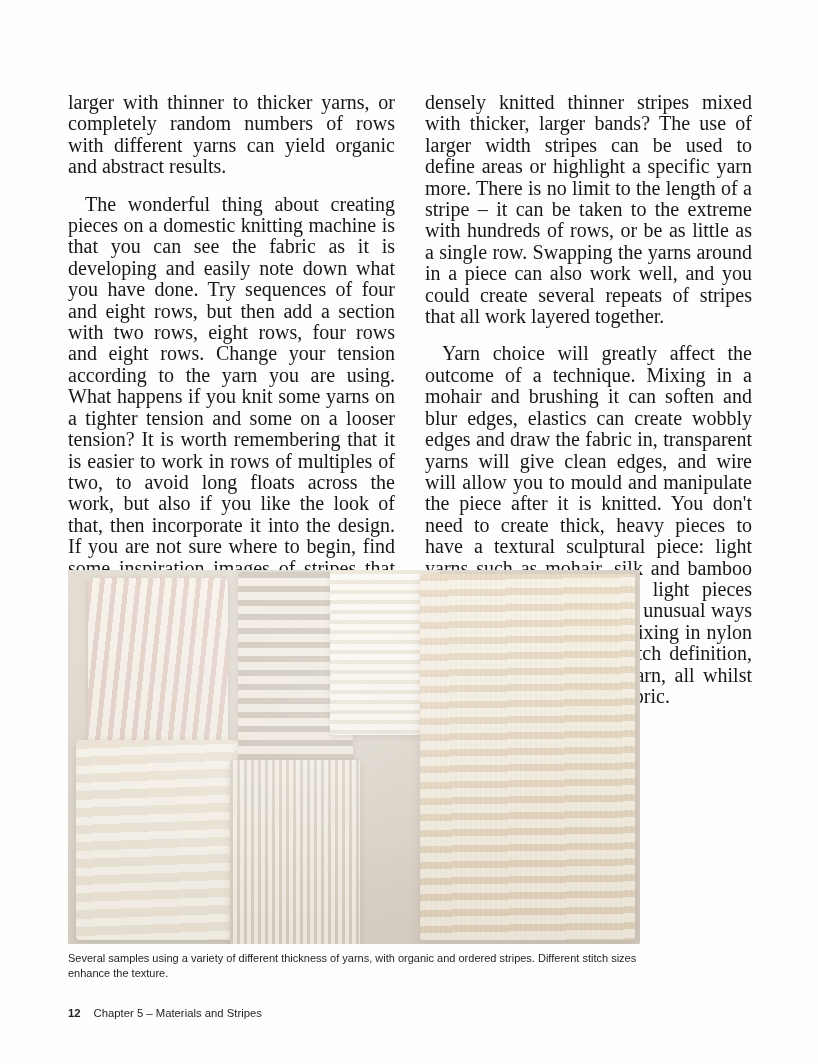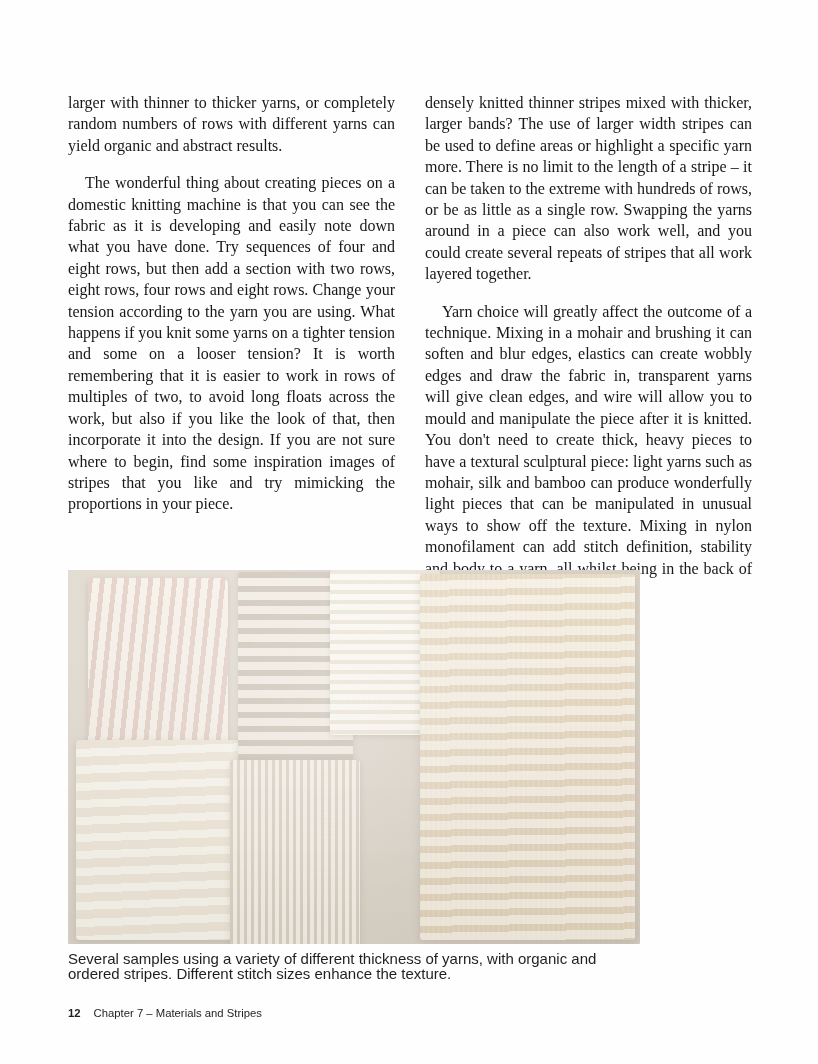--- a/index.html
+++ b/index.html
@@ -28,21 +28,21 @@
     top: 92px;
     width: 684px;
     display: flex;
     gap: 30px;
   }
   .col {
     width: 327px;
   }
   .col p {
     margin: 0;
-    font-size: 16px;
+    font-size: 20px;
     line-height: 21.4px;
     text-align: justify;
     text-justify: inter-word;
     hyphens: manual;
     color: #17171a;
   }
   .col p.indent {
     text-indent: 17px;
     margin-top: 16px;
   }
@@ -62,21 +62,21 @@
   .sw {
     position: absolute;
     border-radius: 2px;
   }
   .caption {
     position: absolute;
     left: 68px;
     top: 951px;
     width: 572px;
     font-family: "Liberation Sans", sans-serif;
-    font-size: 15px;
+    font-size: 11px;
     line-height: 15px;
     color: #1f1f22;
   }
   .footer {
     position: absolute;
     left: 68px;
     top: 1007px;
     font-family: "Liberation Sans", sans-serif;
     font-size: 11.3px;
     color: #1f1f22;
@@ -157,16 +157,16 @@
       <div class="sw" style="left:0;top:0;width:572px;height:374px;
                   background: radial-gradient(ellipse at 45% 35%, rgba(255,255,255,0.22) 0%, rgba(255,255,255,0) 60%),
                               linear-gradient(180deg, rgba(255,255,255,0.08), rgba(150,140,128,0.10));"></div>
     </div>
   </div>
 
   <div class="caption">Several samples using a variety of different thickness of yarns, with organic and ordered stripes. Different stitch sizes enhance the texture.</div>
 
   <div class="footer">
     <span class="pagenum">12</span>
-    <span>Chapter 7 – Materials and Stripes</span>
+    <span>Chapter 5 – Materials and Stripes</span>
   </div>
 
 </div>
 
 </body></html>

